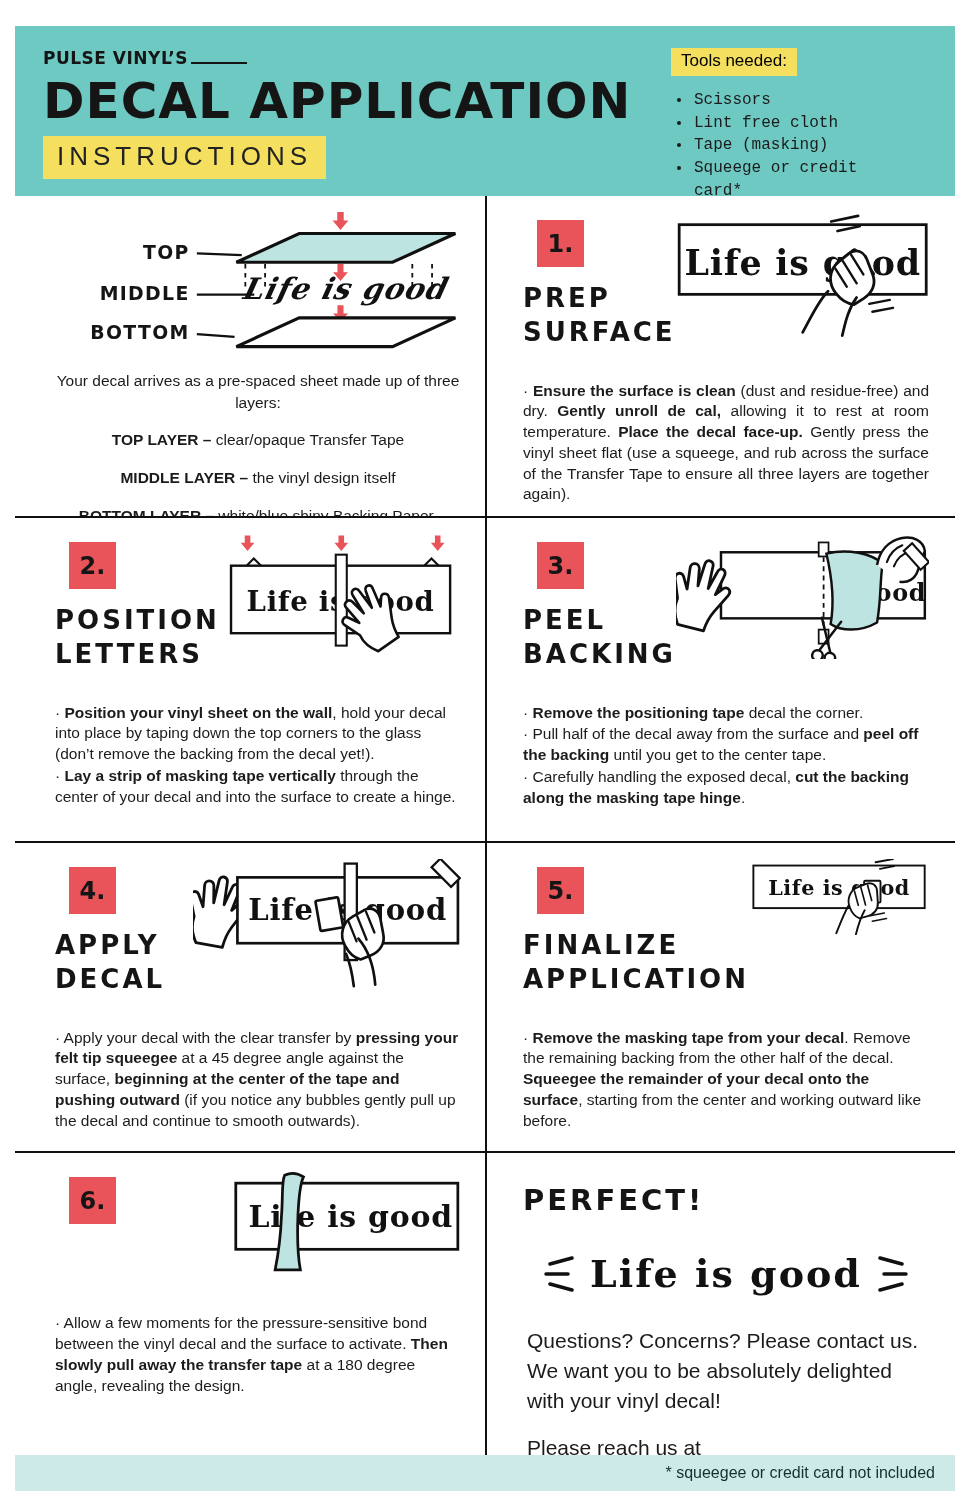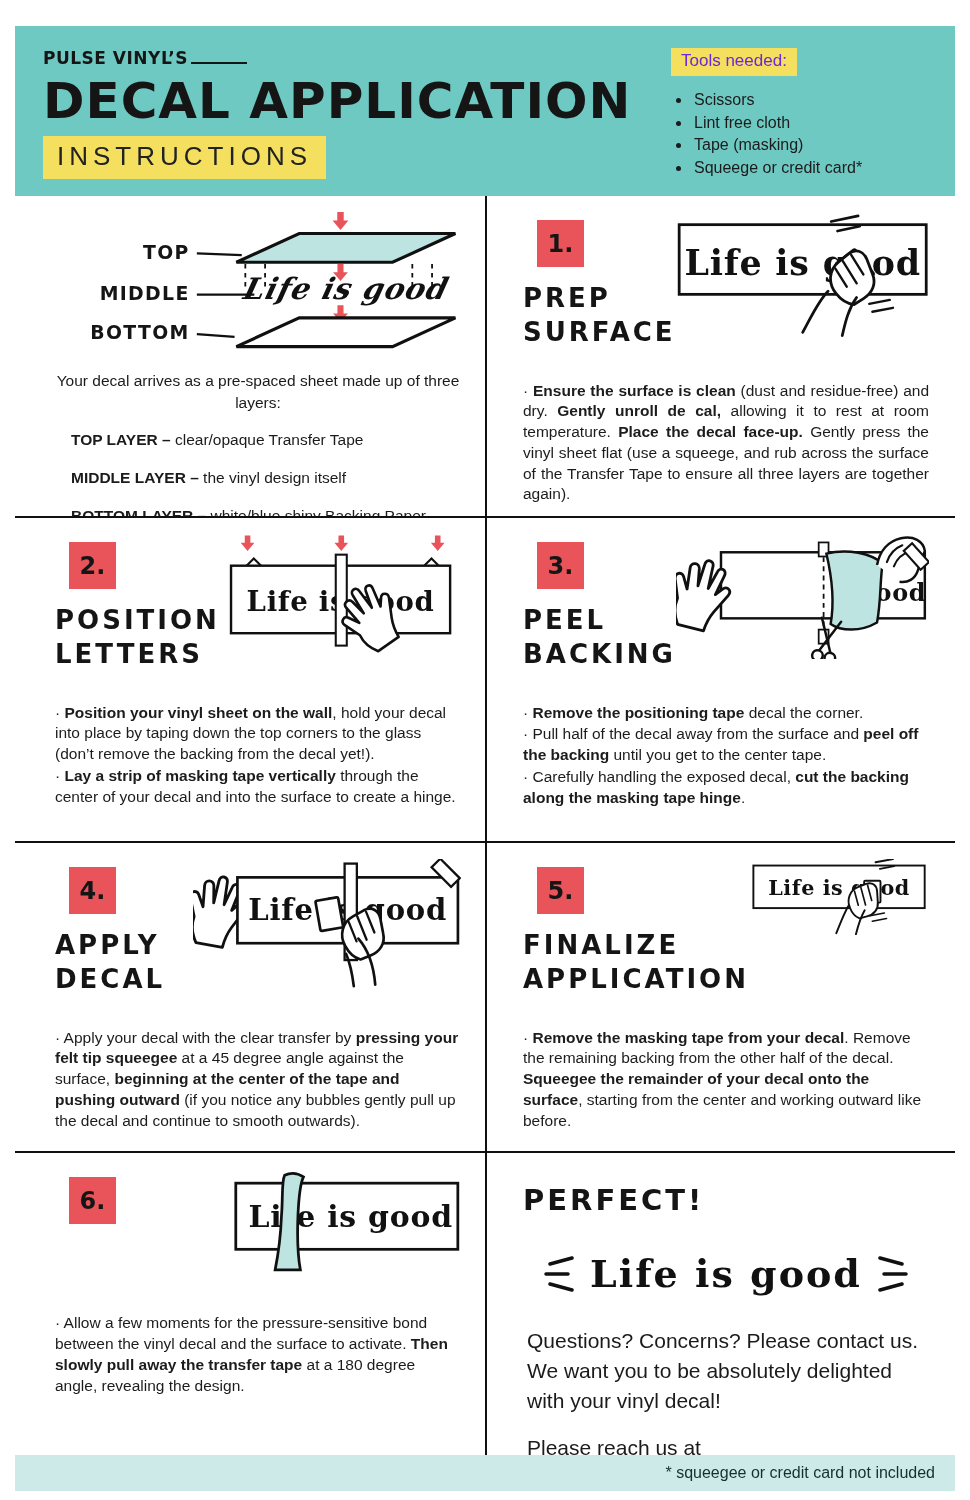--- a/index.html
+++ b/index.html
@@ -8,23 +8,23 @@
 
   
   .hdr{background:#6FC9C3;margin:0 15px;height:170px;display:flex;justify-content:space-between;box-sizing:border-box;}
   .hdr-left{padding:22px 0 0 28px;}
   .brand{font-family:"DejaVu Sans",sans-serif;font-weight:bold;font-size:17px;letter-spacing:.5px;color:#151515;}
   .brand-line{display:inline-block;width:56px;border-bottom:2.5px solid #151515;margin-left:3px;}
   .title{margin:8px 0 10px;font-family:"DejaVu Sans",sans-serif;font-weight:bold;font-size:50px;letter-spacing:1px;color:#151515;line-height:1;}
   .hl{background:#F4DF5E;}
   .subtitle{display:inline-block;padding:5px 14px 7px;font-size:26px;letter-spacing:5px;font-weight:400;color:#222;}
   .hdr-right{padding:22px 48px 0 0;width:236px;flex:0 0 auto;}
-  .tools-title{display:inline-block;padding:3px 10px 5px;font-size:17px;color:#6d28d9;}
+  .tools-title{display:inline-block;padding:3px 10px 5px;font-size:17px;color:#000000;}
   ul.tools{margin:13px 0 0 21px;padding:0;font-size:16px;line-height:1.42;color:#1b1b1b;}
-  ul.tools li{padding-left:2px;}
+  ul.tools li{padding-left:2px;font-family:Liberation Mono, monospace;}
 
   
   .grid{margin:0 15px;}
   .row{display:flex;border-bottom:2.5px solid #101010;overflow:hidden;box-sizing:border-box;}
   .row.r1{height:322px;}.row.r2{height:325px;}.row.r3{height:310px;}.row.r4{height:302px;border-bottom:none;}
   .cell{box-sizing:border-box;overflow:hidden;}
   .cell.l{width:472px;border-right:2.5px solid #101010;padding:16px 24px 0 40px;}
   .cell.r{flex:1;padding:16px 26px 0 36px;}
 
   
@@ -34,21 +34,21 @@
        font-family:"DejaVu Sans",sans-serif;font-weight:bold;font-size:24px;color:#151515;margin-left:14px;}
   .step-title{margin:15px 0 0;font-family:"DejaVu Sans",sans-serif;font-weight:bold;font-size:26px;letter-spacing:3px;line-height:1.3;color:#151515;}
   .step-art{flex:1;min-width:0;display:flex;justify-content:flex-end;}
   .step-body{margin-top:31px;font-size:15.5px;line-height:1.34;color:#1c1c1c;}
   .step-body p{margin:0 0 1px;}
   .justify{text-align:justify;}
 
   
   .intro p{font-size:15.5px;line-height:1.4;margin:12px 0 0;text-align:center;}
   .intro .layers{margin-top:14px;}
-  .intro .layers div{margin:16px;}
+  .intro .layers div{margin:16px;text-align:center;}
 
   
   .perfect h2{margin:14px 0 0;font-family:"DejaVu Sans",sans-serif;font-weight:bold;font-size:29px;letter-spacing:3px;color:#151515;}
   .perfect-decal{display:flex;align-items:center;justify-content:center;gap:16px;margin:34px 0 30px;
       font-family:"DejaVu Serif",serif;font-weight:bold;font-size:38px;letter-spacing:2px;color:#111;}
   .perfect p{font-size:21px;line-height:1.42;margin:0 0 18px;padding:0 4px;}
 
   
   .ftr{margin:0 15px;height:36px;background:#CDE9E8;display:flex;align-items:center;justify-content:flex-end;
        padding-right:20px;box-sizing:border-box;font-size:16px;color:#14302f;padding-left:20px;}

